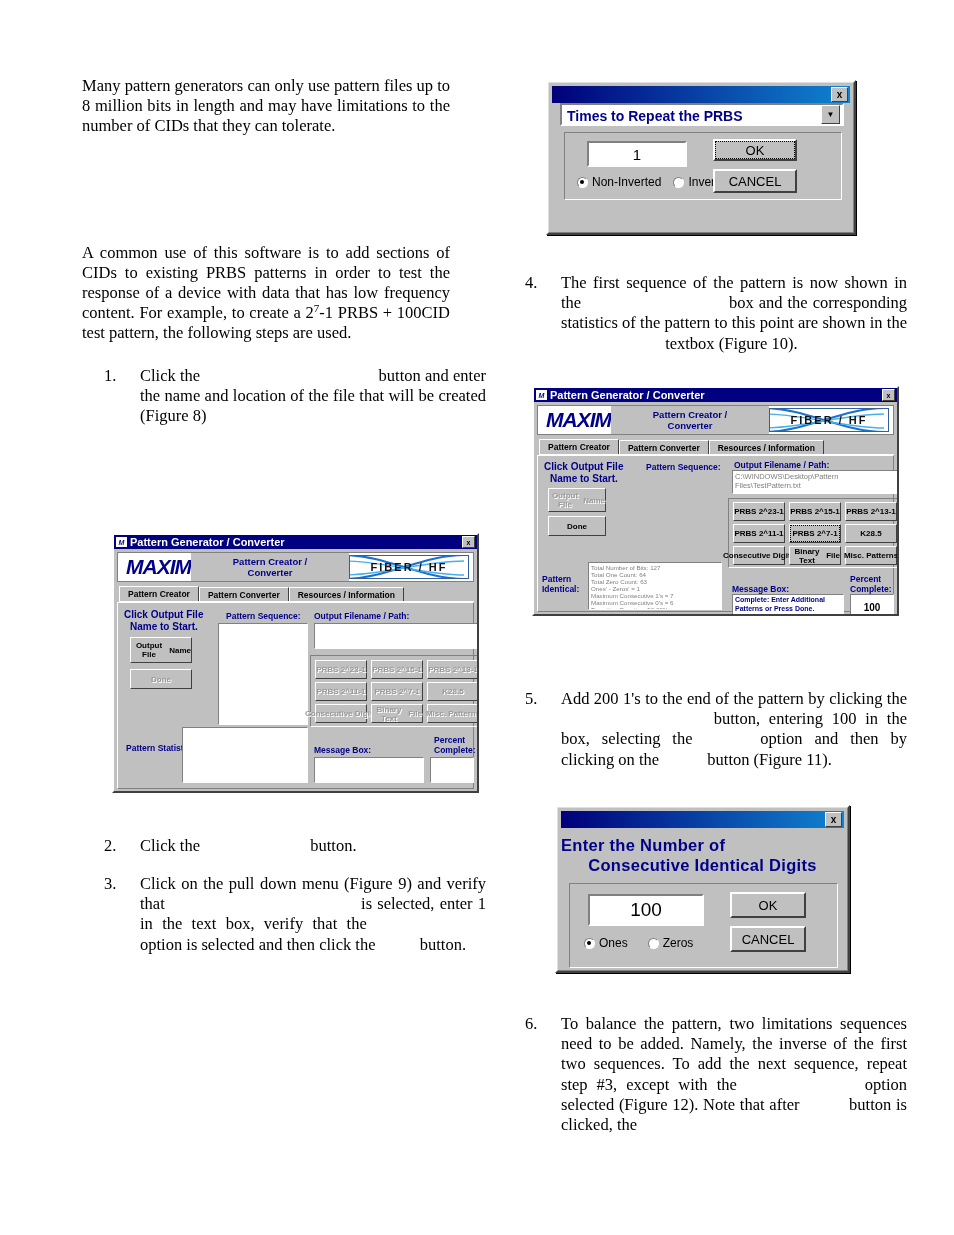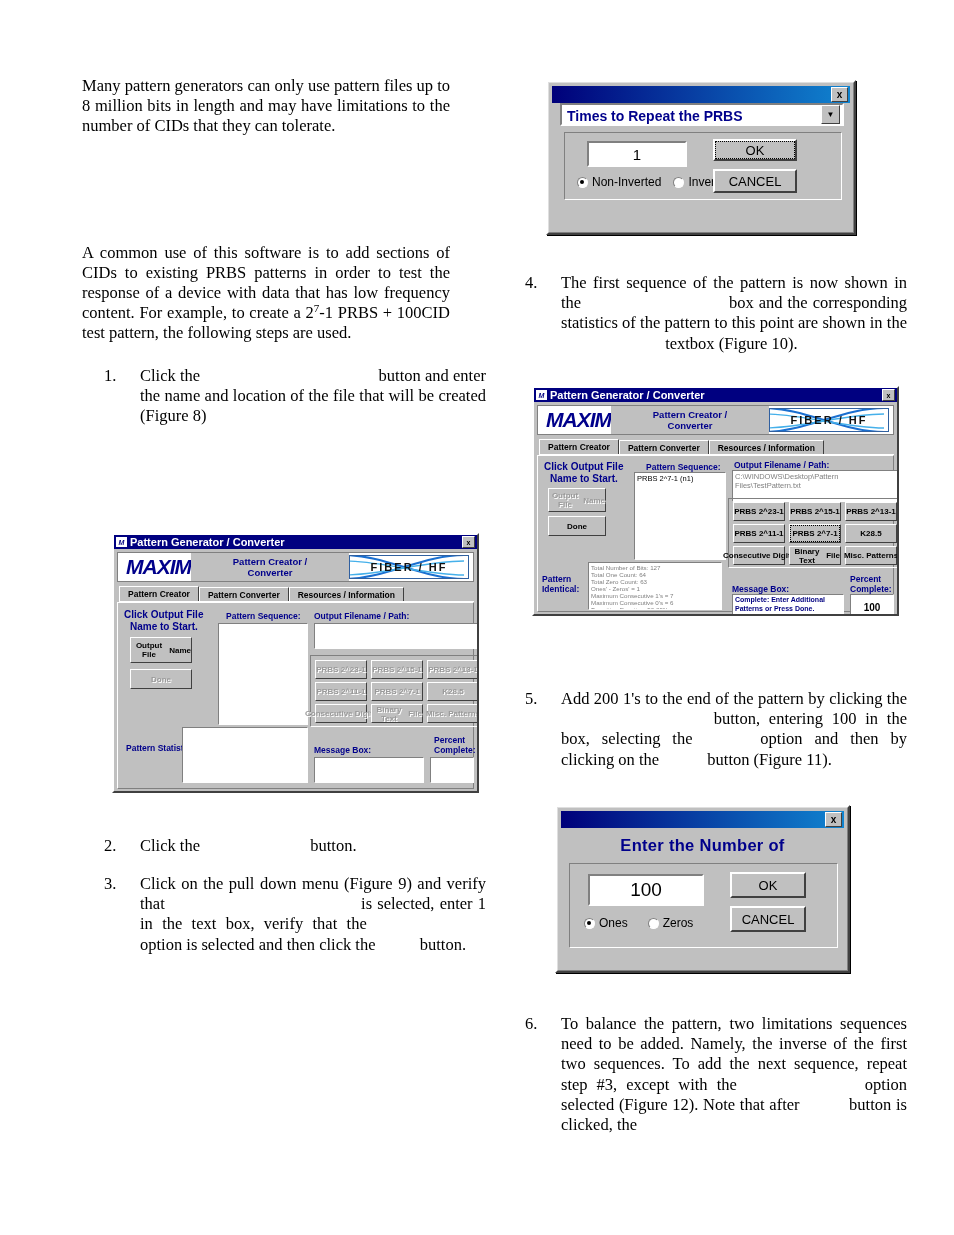--- a/index.html
+++ b/index.html
@@ -553,23 +553,22 @@
 
         <span class="lbl" style="left:108px; top:6px;">Pattern Sequence:</span>
         <span class="lbl" style="left:196px; top:4px;">Output Filename / Path:</span>
 
         <div class="abtn dis" style="left:10px; top:32px; width:58px; height:24px;">
           <span>Output File</span>&nbsp;
           <span>Name</span>
         </div>
         <div class="abtn" style="left:10px; top:60px; width:58px; height:20px;">Done</div>
 
-        <div class="field" style="left:96px; top:16px; width:92px; height:88px;">PRBS 2^7-1 (n1)</div>
-
-        <div class="field grey" style="left:194px; top:14px; width:166px; height:32px;">C:\WINDOWS\Desktop\Pattern Files\TestPattern.txt</div>
+
+        <div class="field grey" style="left:194px; top:14px; width:166px; height:24px;">C:\WINDOWS\Desktop\Pattern Files\TestPattern.txt</div>
 
         <div class="bgroup" style="left:190px; top:42px; width:172px; height:70px;">
           <div class="abtn" style="left:4px;  top:3px;  width:52px; height:19px;">
             <span>PRBS</span>&nbsp;<span>2^23-1</span>
           </div>
           <div class="abtn" style="left:60px; top:3px;  width:52px; height:19px;">
             <span>PRBS</span>&nbsp;<span>2^15-1</span>
           </div>
           <div class="abtn" style="left:116px;top:3px;  width:52px; height:19px;">
             <span>PRBS</span>&nbsp;<span>2^13-1</span>
@@ -627,21 +626,22 @@
       <span class="gap" style="width:40px"></span>
       <span>button (Figure 11).</span>
     </div>
 
     <div class="w95" style="left:30px; top:729px; width:295px; height:168px;">
       <div class="w95-inner">
         <div class="titlebar">
           <span class="tb-close">x</span>
         </div>
 
-        <div class="dlg-heading" style="font-size:16.5px; text-align:center; margin-top:8px;">Enter the Number of</div>
+        <div class="dlg-heading" style="font-size:16.5px; text-align:left; margin-top:8px;">Enter the Number of</div>
+        <div class="dlg-heading" style="font-size:16.5px; text-align:center; margin-top:1px;">Consecutive Identical Digits</div>
 
         <div class="groupbox" style="margin:8px 6px 0 8px; height:85px;">
           <div class="txtbox" style="position:absolute; left:18px; top:10px; width:116px; height:32px; font-size:19px;">100</div>
 
           <div class="radio-row" style="position:absolute; left:14px; top:52px;">
             <span class="radio on"></span>
             <span>Ones</span>
             <span class="radio" style="margin-left:20px"></span>
             <span>Zeros</span>
           </div>

